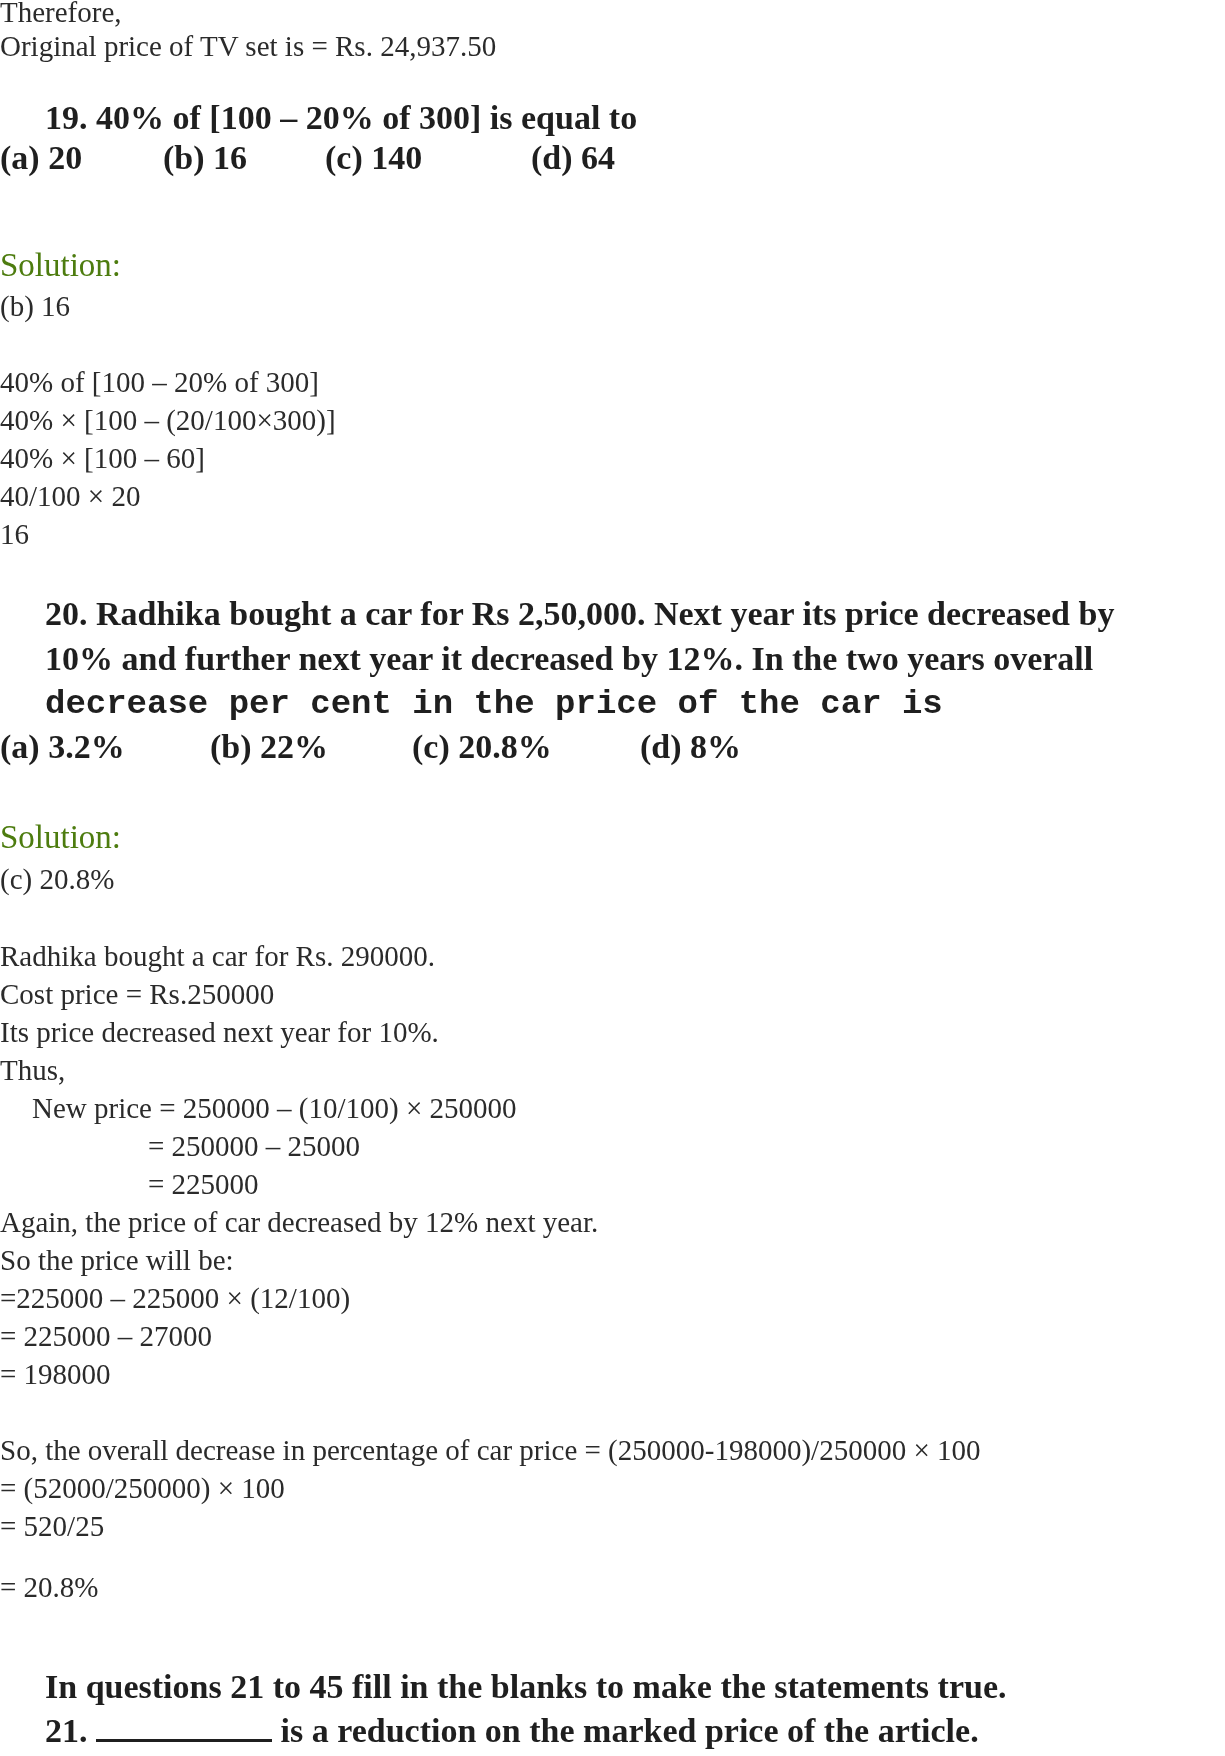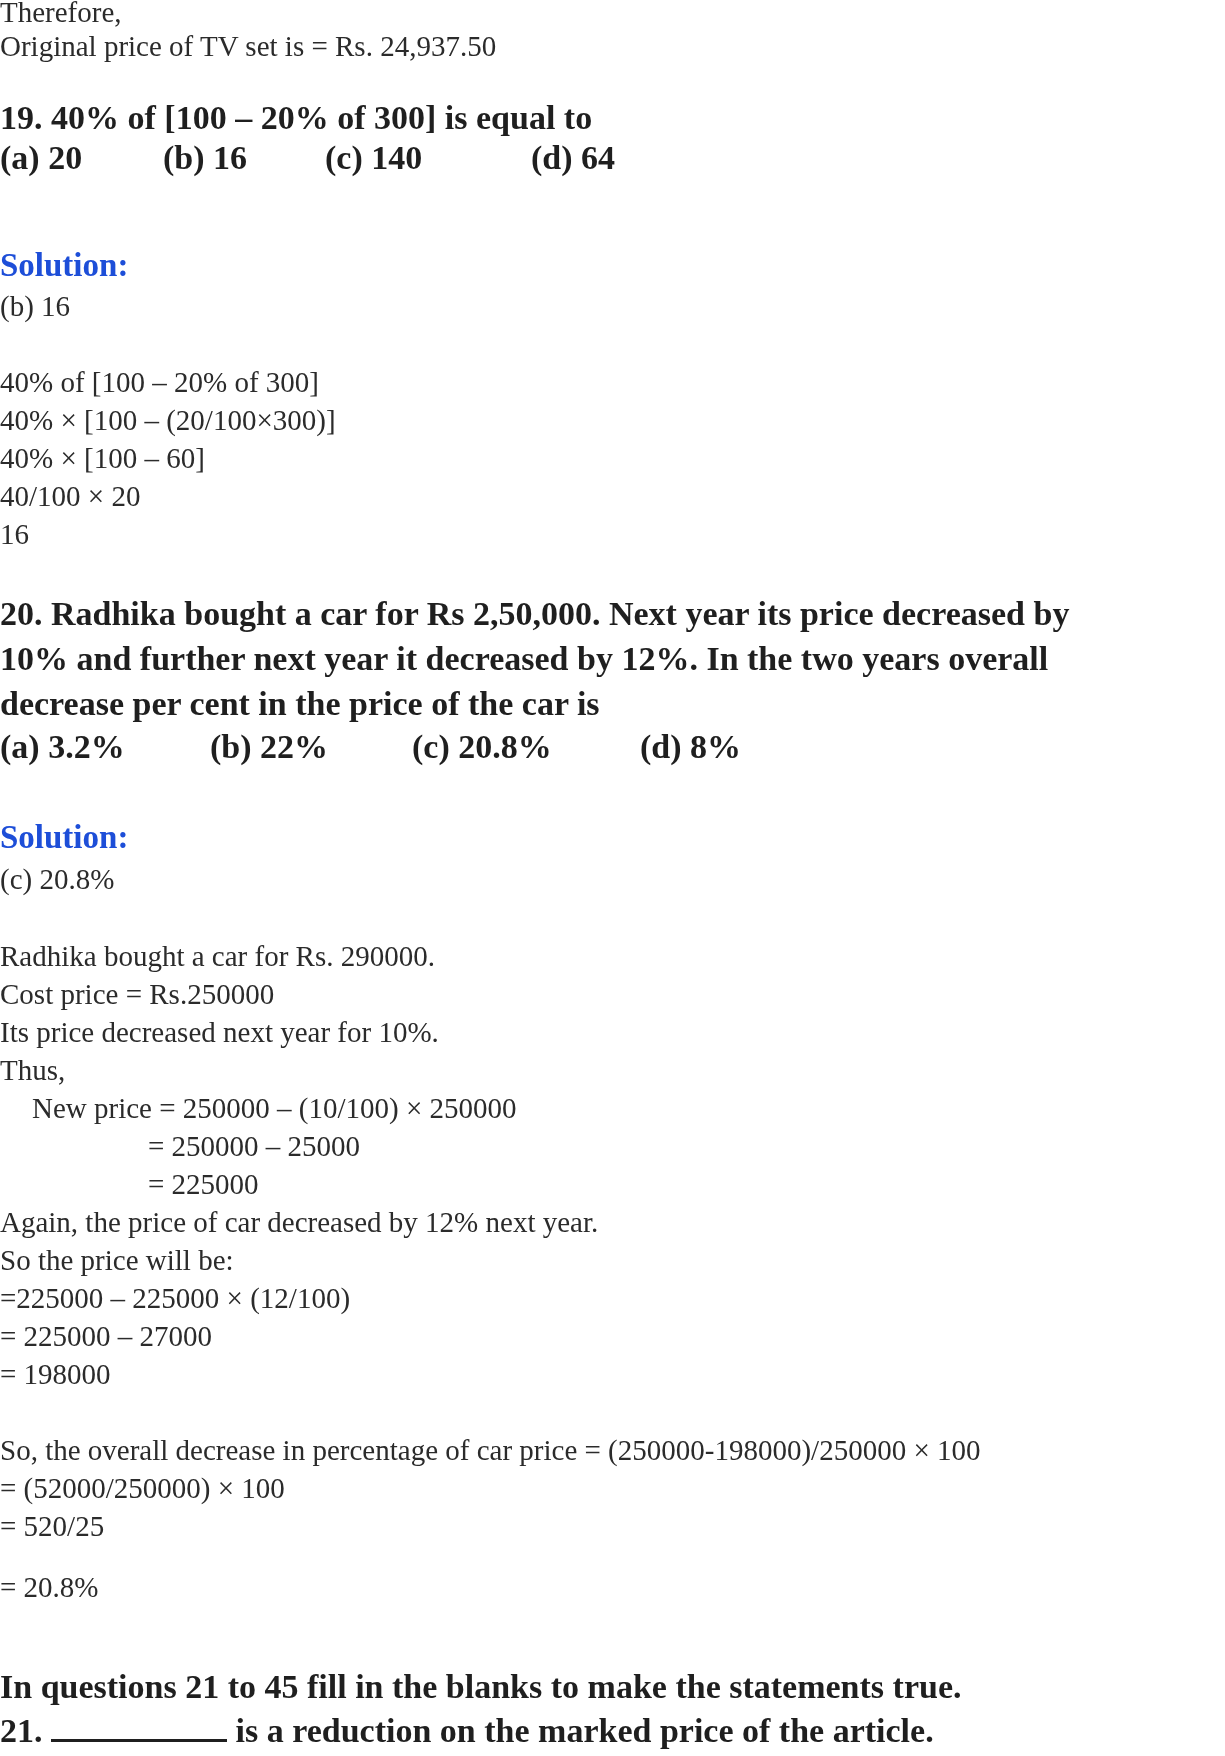--- a/index.html
+++ b/index.html
@@ -27,26 +27,27 @@
       white-space: pre;
       font-size: 29px;
       line-height: 36px;
       color: #2b2b2b;
     }
     .q {
       font-size: 34px;
       line-height: 42px;
       font-weight: bold;
       color: #1f1f1f;
+      padding-left: 45px;
     }
     .sol-head {
       font-size: 33px;
       line-height: 40px;
-      font-weight: bold;
-      color: #1d4ed8;
+      font-weight: normal;
+      color: #4d7c0f;
       text-align: right;
     }
     .opts {
       position: absolute;
       left: 0;
       font-size: 34px;
       line-height: 42px;
       font-weight: bold;
       color: #1f1f1f;
     }
@@ -86,21 +87,21 @@
   <div class="line" style="top:288px;">(b) 16</div>
 
   <div class="line" style="top:364px;">40% of [100 – 20% of 300]</div>
   <div class="line" style="top:402px;">40% × [100 – (20/100×300)]</div>
   <div class="line" style="top:440px;">40% × [100 – 60]</div>
   <div class="line" style="top:478px;">40/100 × 20</div>
   <div class="line" style="top:516px;">16</div>
 
   <div class="line q" style="top:593px;">20. Radhika bought a car for Rs 2,50,000. Next year its price decreased by</div>
   <div class="line q" style="top:638px;">10% and further next year it decreased by 12%. In the two years overall</div>
-  <div class="line q" style="top:683px;">decrease per cent in the price of the car is</div>
+  <div class="line q" style="top:683px;font-family:Liberation Mono, monospace;">decrease per cent in the price of the car is</div>
   <div class="opts" style="top:726px; width:800px; height:42px;">
     <span class="opt" style="left:0;">(a) 3.2%</span>
     <span class="opt" style="left:210px;">(b) 22%</span>
     <span class="opt" style="left:412px;">(c) 20.8%</span>
     <span class="opt" style="left:640px;">(d) 8%</span>
   </div>
 
   <div class="line sol-head" style="top:817px;">Solution:</div>
   <div class="line" style="top:861px;">(c) 20.8%</div>
 

